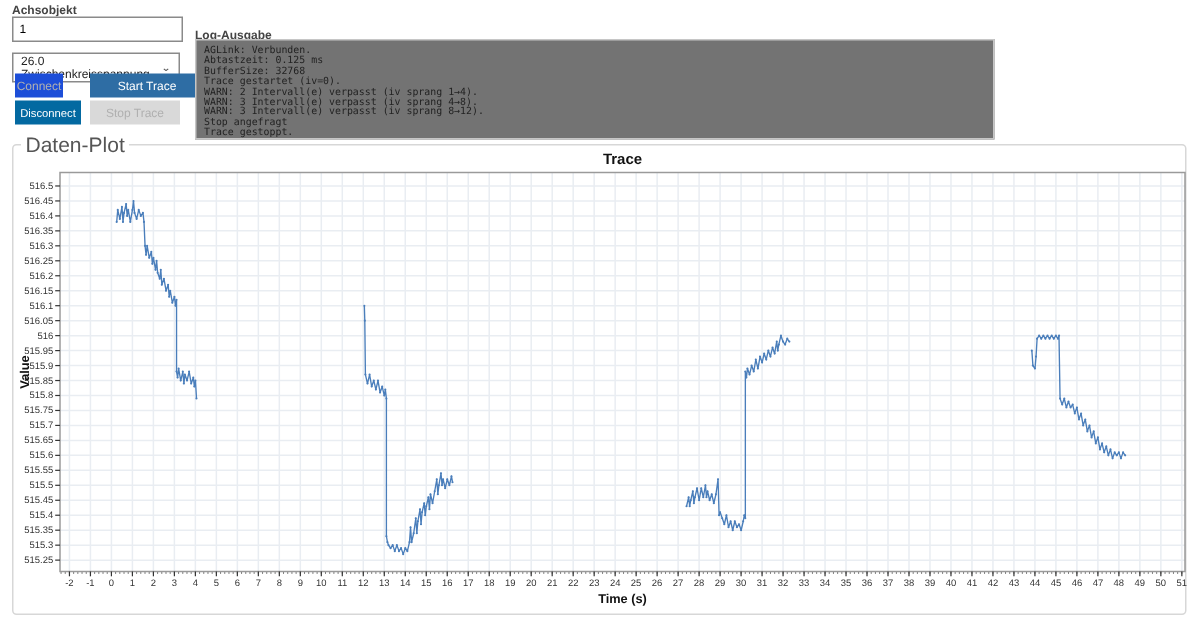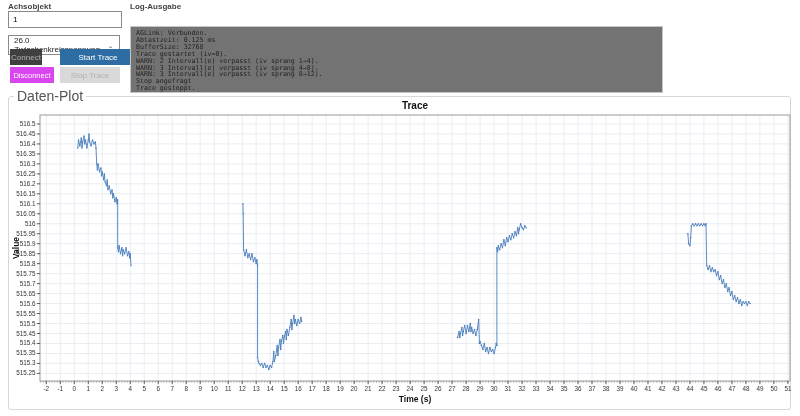--- a/index.html
+++ b/index.html
@@ -36,26 +36,26 @@
 <body>
 
 <div id="app">
 
   <div class="small-label" style="left:8px;top:2px;">Achsobjekt</div>
   <input id="axis-input" type="text" value="1" style="">
   <div id="signal-select">
     <span>26.0 Zwischenkreisspannung</span>
     <span class="chev">⌄</span>
   </div>
-  <div class="btn disabled" style="left: 10px; top: 49px; width: 32px; background: #404040;">Connect</div>
+  <div class="btn disabled" style="left: 10px; top: 49px; width: 32px; background: #1d4ed8;">Connect</div>
   <div class="btn primary" style="left: 60px; top: 49px; width: 76px; background: rgb(46, 109, 164);">Start Trace</div>
-  <div class="btn primary" style="left: 10px; top: 67px; width: 44px; font-size: 7.5px; background: #d946ef;">Disconnect</div>
+  <div class="btn primary" style="left: 10px; top: 67px; width: 44px; font-size: 7.5px; background: #0369a1;">Disconnect</div>
   <div class="btn disabled" style="left: 60px; top: 67px; width: 60px; background: rgb(217, 217, 217);">Stop Trace</div>
 
-  <div class="small-label" style="left:130px;top:2px;">Log-Ausgabe</div>
+  <div class="small-label" style="left:130px;top:19px;">Log-Ausgabe</div>
   <div id="log-box">
     <pre id="log-pre">AGLink: Verbunden.
 Abtastzeit: 0.125 ms
 BufferSize: 32768
 Trace gestartet (iv=0).
 WARN: 2 Intervall(e) verpasst (iv sprang 1→4).
 WARN: 3 Intervall(e) verpasst (iv sprang 4→8).
 WARN: 3 Intervall(e) verpasst (iv sprang 8→12).
 Stop angefragt
 Trace gestoppt.

